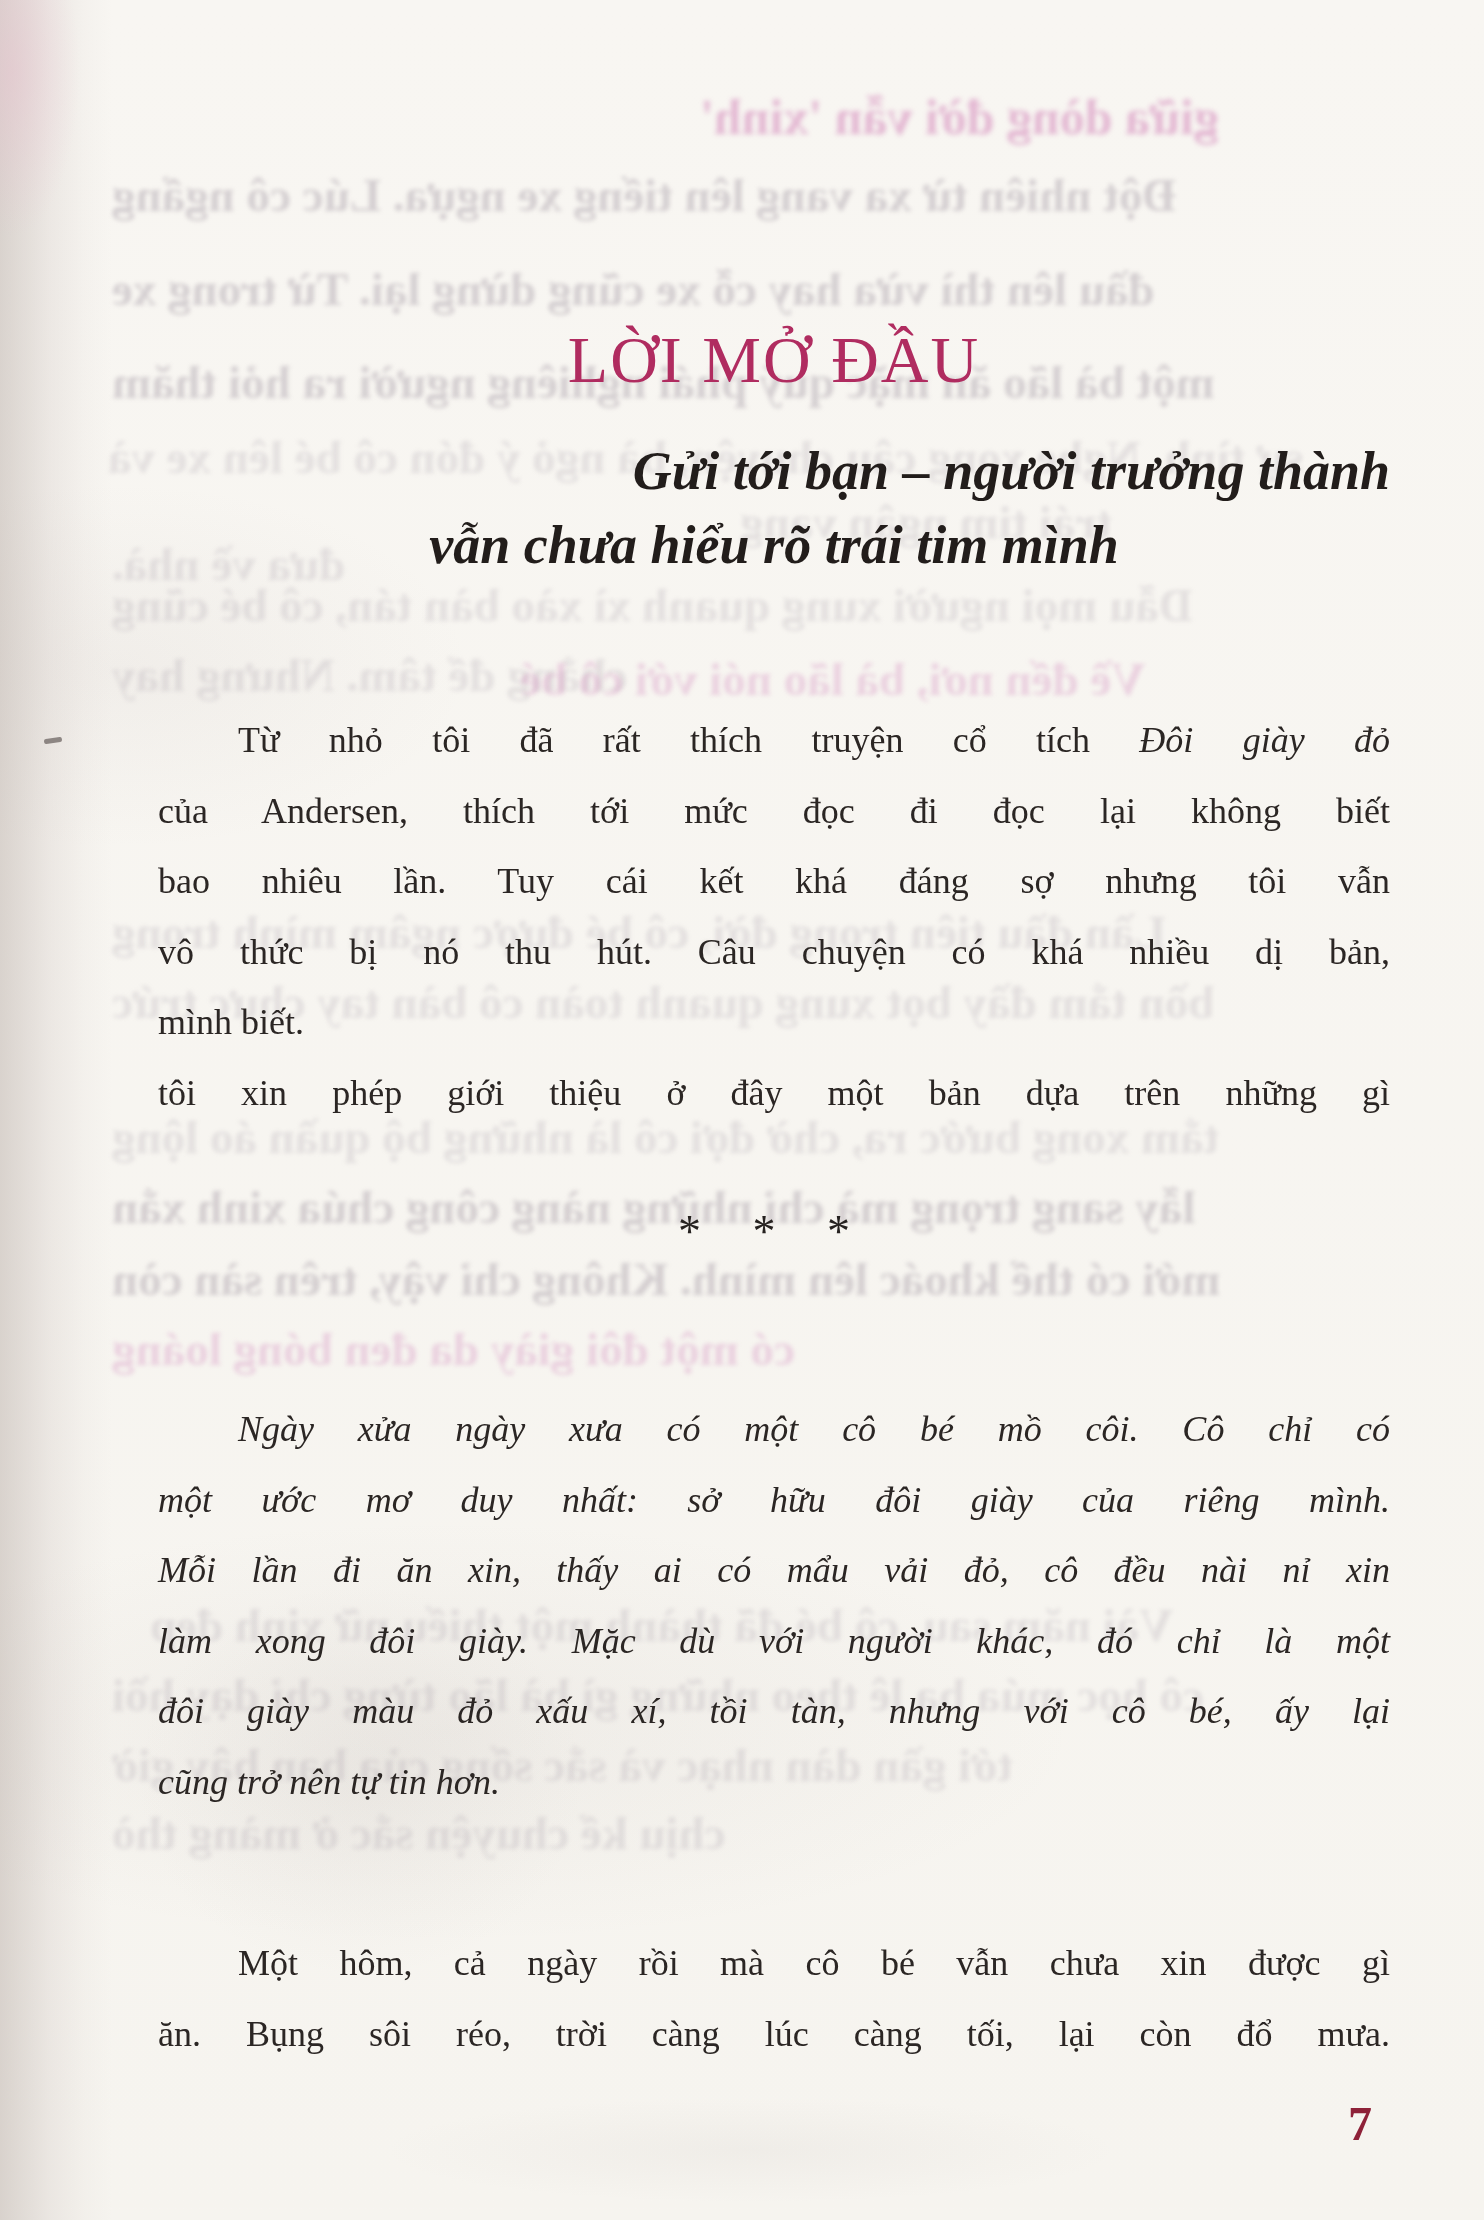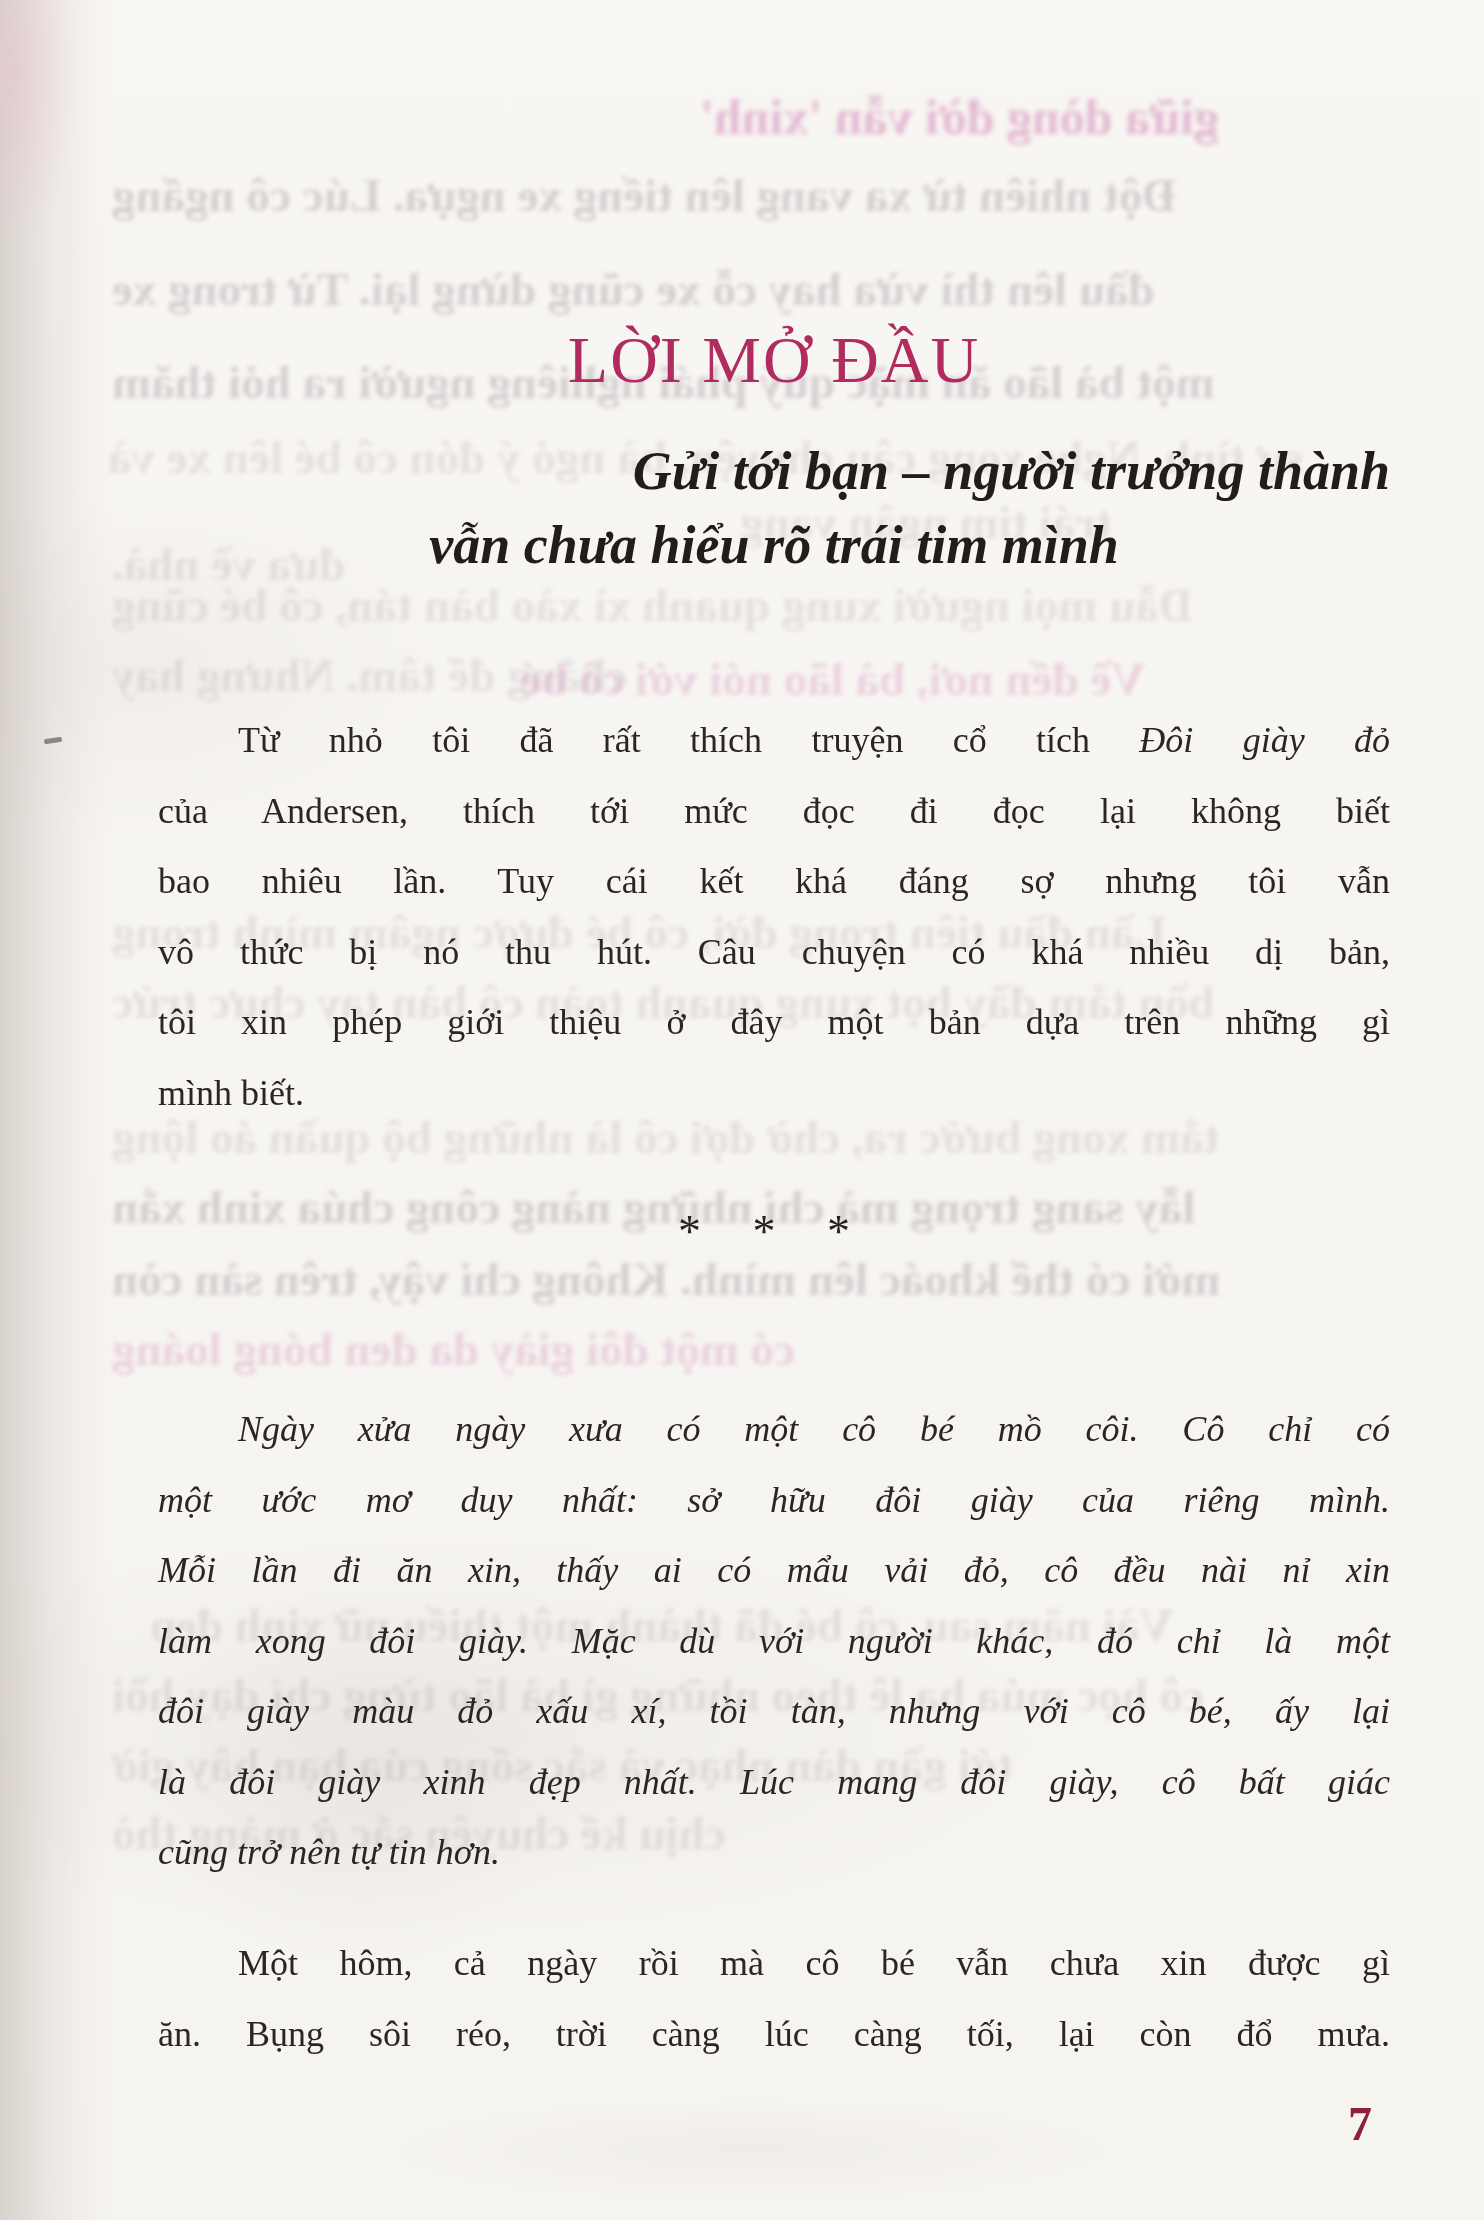--- a/index.html
+++ b/index.html
@@ -118,33 +118,32 @@
   <div class="chapter-title">LỜI MỞ ĐẦU</div>
 
   <div class="dedication ded1">Gửi tới bạn – người trưởng thành</div>
   <div class="dedication ded2">vẫn chưa hiểu rõ trái tim mình</div>
 
   <div class="para p1">
     <div class="bline indent"><span>Từ nhỏ tôi đã rất thích truyện cổ tích</span> <span class="ital">Đôi giày đỏ</span></div>
     <div class="bline">của Andersen, thích tới mức đọc đi đọc lại không biết</div>
     <div class="bline">bao nhiêu lần. Tuy cái kết khá đáng sợ nhưng tôi vẫn</div>
     <div class="bline">vô thức bị nó thu hút. Câu chuyện có khá nhiều dị bản,</div>
+    <div class="bline endleft">mình biết.</div>
     <div class="bline">tôi xin phép giới thiệu ở đây một bản dựa trên những gì</div>
-    <div class="bline endleft">mình biết.</div>
   </div>
 
   <div class="separator">* * *</div>
 
   <div class="para p2">
     <div class="bline indent">Ngày xửa ngày xưa có một cô bé mồ côi. Cô chỉ có</div>
     <div class="bline">một ước mơ duy nhất: sở hữu đôi giày của riêng mình.</div>
     <div class="bline">Mỗi lần đi ăn xin, thấy ai có mẩu vải đỏ, cô đều nài nỉ xin</div>
     <div class="bline">làm xong đôi giày. Mặc dù với người khác, đó chỉ là một</div>
     <div class="bline">đôi giày màu đỏ xấu xí, tồi tàn, nhưng với cô bé, ấy lại</div>
-    <div class="bline">là đôi giày xinh đẹp nhất. Lúc mang đôi giày, cô bất giác</div>
     <div class="bline endleft">cũng trở nên tự tin hơn.</div>
   </div>
 
   <div class="para p3">
     <div class="bline indent">Một hôm, cả ngày rồi mà cô bé vẫn chưa xin được gì</div>
     <div class="bline">ăn. Bụng sôi réo, trời càng lúc càng tối, lại còn đổ mưa.</div>
   </div>
 
   <div class="page-number">7</div>
 

